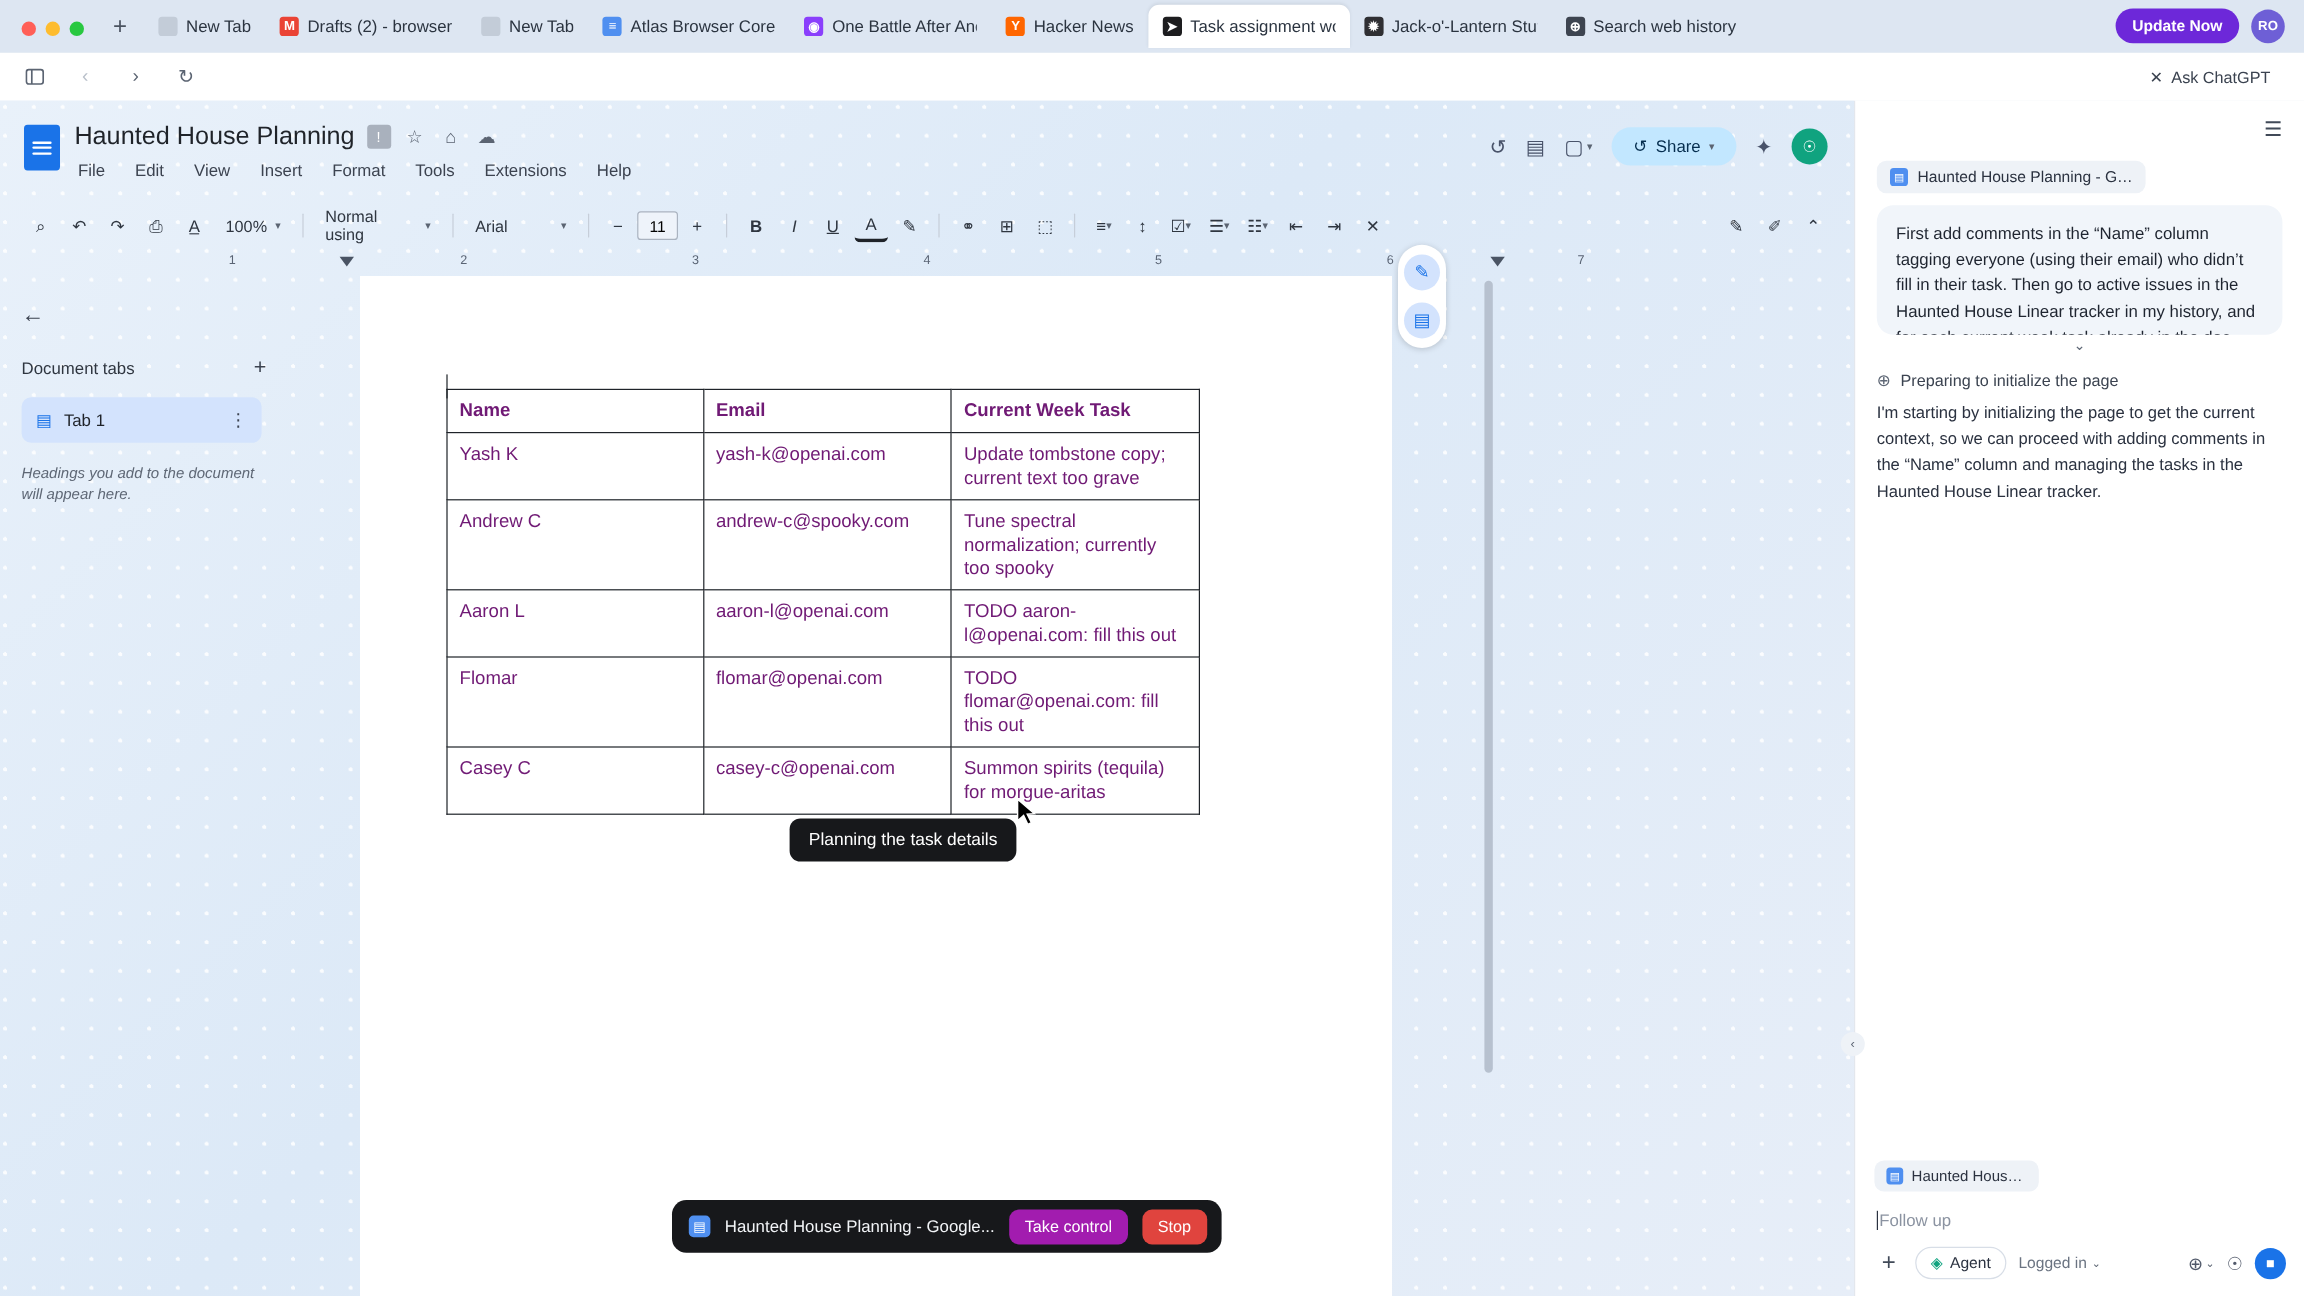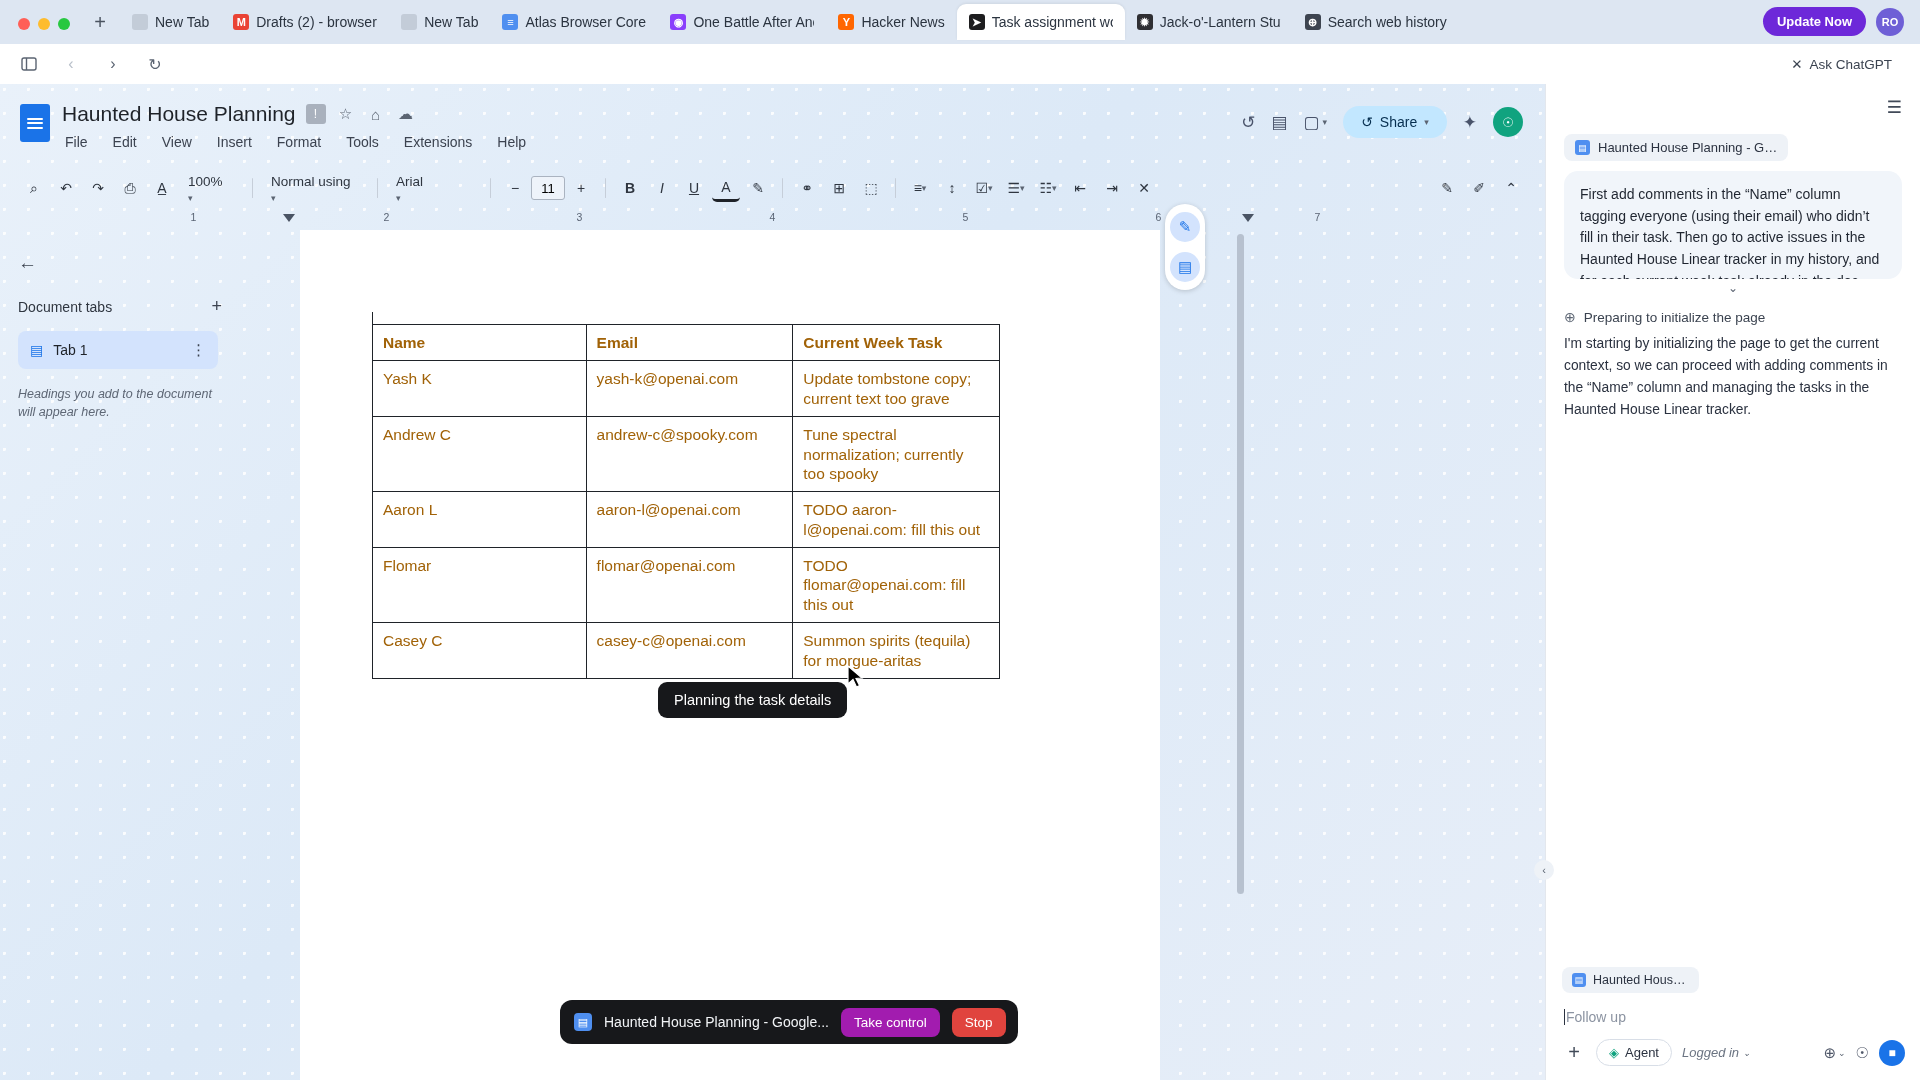--- a/index.html
+++ b/index.html
@@ -123,22 +123,22 @@
     display: flex; align-items: center; justify-content: center; font-size: 13px; cursor: pointer; }
 
   
   .docs-toolbar {
     position: absolute; top: 84px; left: 0; width: 1545px; height: 40px;
     display: flex; align-items: center; gap: 4px; padding: 0 20px;
   }
   .tb { height: 28px; min-width: 28px; padding: 0 5px; display: flex; align-items: center; justify-content: center;
         font-size: 14px; color: #2f3640; cursor: pointer; border-radius: 5px; }
   .tb.sep { width: 1px; min-width: 1px; padding: 0; background: #c6ced9; height: 20px; margin: 0 6px; cursor: default; }
-  .tb-box { display: flex; gap: 4px; padding: 0 8px; height: 28px;
-            font-size: 13.5px; color: #2f3640; cursor: pointer; border-radius: 5px; flex-direction: column; }
+  .tb-box { display: flex; align-items: center; gap: 4px; padding: 0 8px; height: 28px;
+            font-size: 13.5px; color: #2f3640; cursor: pointer; border-radius: 5px; }
   .tb-zoom { width: 62px; justify-content: space-between; }
   .tb-style { width: 104px; justify-content: space-between; }
   .tb-font { width: 92px; justify-content: space-between; }
   .fontsize-box { display: flex; align-items: center; gap: 2px; }
   .fs-val { width: 34px; height: 24px; border: 1px solid #aab3c0; border-radius: 3px;
             display: flex; align-items: center; justify-content: center; font-size: 13px; background: #eef3fa; }
   .caret { font-size: 9px; color: #5b6472; }
 
   
   .ruler { position: absolute; top: 124px; left: 0; width: 1545px; height: 22px;
@@ -170,21 +170,21 @@
   .doc-page {
     position: absolute; top: 146px; left: 300px; width: 860px; height: 850px;
     background: #fff;
   }
   .doc-content { padding: 60px 72px; position: relative; }
   .cursor-caret { position: absolute; left: 72px; top: 82px; width: 1px; height: 20px; background: #1f2329; }
 
   table.doc-table { border-collapse: collapse; margin-top: 34px; width: 628px; }
   table.doc-table td, table.doc-table th {
     border: 1px solid #1f2329; padding: 8px 10px; vertical-align: top;
-    font-size: 15.5px; color: #a16207; line-height: 1.25; text-align: left;
+    font-size: 15.5px; color: #701a75; line-height: 1.25; text-align: left;
   }
   table.doc-table th { font-weight: bold; }
   .col-name  { width: 186px; }
   .col-email { width: 180px; }
   .col-task  { width: 180px; }
 
   
   .doc-tooltip {
     position: absolute; left: 658px; top: 598px;
     background: #17181b; color: #fff; font-size: 14.5px;
@@ -268,21 +268,21 @@
     border-top: 0; display: flex; align-items: center;
   }
   .gpt-caret { width: 1px; height: 16px; background: #2b3240; margin-right: 1px; }
   .gpt-actions { display: flex; align-items: center; gap: 10px; }
   .gpt-plus { font-size: 20px; color: #414a58; cursor: pointer; width: 24px; text-align: center; }
   .gpt-agent {
     display: flex; align-items: center; gap: 6px; border: 1px solid #d8dee7;
     border-radius: 16px; padding: 5px 12px; font-size: 13px; color: #2b3240; cursor: pointer;
   }
   .gpt-agent .agent-ico { color: #10a37f; font-size: 13px; }
-  .gpt-loggedin { display: flex; align-items: center; gap: 4px; font-size: 13px; color: #6b7482; cursor: pointer; font-style: italic; }
+  .gpt-loggedin { display: flex; align-items: center; gap: 4px; font-size: 13px; color: #6b7482; cursor: pointer; }
   .gpt-flexspace { flex: 1; }
   .gpt-ico2 { color: #51596a; font-size: 15px; cursor: pointer; display:flex; align-items:center; gap:2px; }
   .gpt-send { width: 26px; height: 26px; border-radius: 50%; background: #1a73e8;
               display: flex; align-items: center; justify-content: center; color: #fff; font-size: 12px; cursor: pointer; }
 
   .panel-handle {
     position: absolute; left: -12px; bottom: 200px; width: 20px; height: 20px;
     border-radius: 50%; background: #eef2f7; display: flex; align-items: center; justify-content: center;
     font-size: 11px; color: #5e6775; cursor: pointer;
   }

